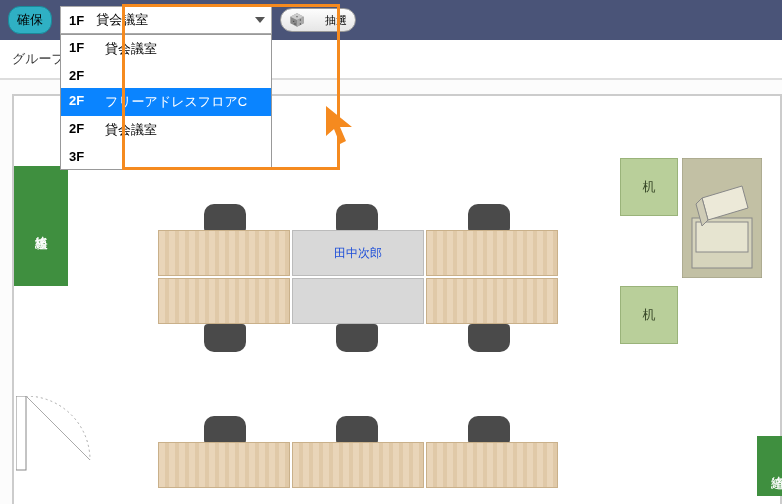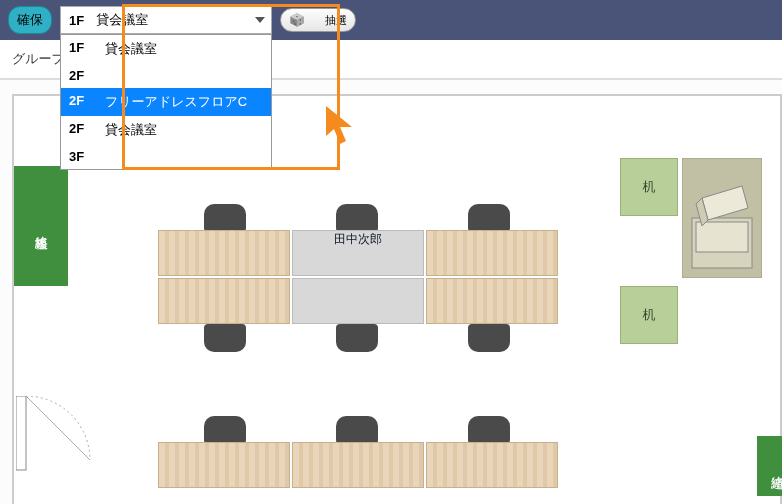--- a/index.html
+++ b/index.html
@@ -28,21 +28,21 @@
 .canvas { position: relative; width: 100%; height: 430px; background: #fcfcfc; border-top: 1px solid #ddd; overflow:hidden;}
 .canvas-inner{position:absolute; left:12px; top:14px; right:0; bottom:0; border:2px solid #ccc; background:#fff;}
 
 .board { position: absolute; background: #3f8f3f; color: #fff; display: flex; align-items: center; justify-content: center; writing-mode: vertical-rl; font-size: 13px; }
 .desk-green { position: absolute; background: #b9cf9a; border: 1px solid #9ab37a; display: flex; align-items: center; justify-content: center; color: #3a4a2a; font-size: 13px; }
 
 .chair { position: absolute; width: 42px; height: 28px; background: #4a4a4a; border-radius: 10px 10px 4px 4px; }
 .chair.bot { border-radius: 4px 4px 10px 10px; }
 
 .desk { position: absolute; height: 46px; background: repeating-linear-gradient(90deg,#e9d5b9 0,#e9d5b9 6px,#e0c9a8 6px,#e0c9a8 10px); border: 1px solid #c9b08a; }
-.desk.seat { display:flex; justify-content:center; font-size:12px; color:#0f172a; }
+.desk.seat { display:flex; align-items:center; justify-content:center; font-size:12px; color:#1d4ed8; }
 .desk.occupied { background: #d8d8d8; border:1px solid #bbb;}
 
 .cursor-ptr { position: absolute; z-index: 70; pointer-events:none;}
 
 .printer { position: absolute; }
 .door { position:absolute; }
 </style>
 </head>
 <body>
 

